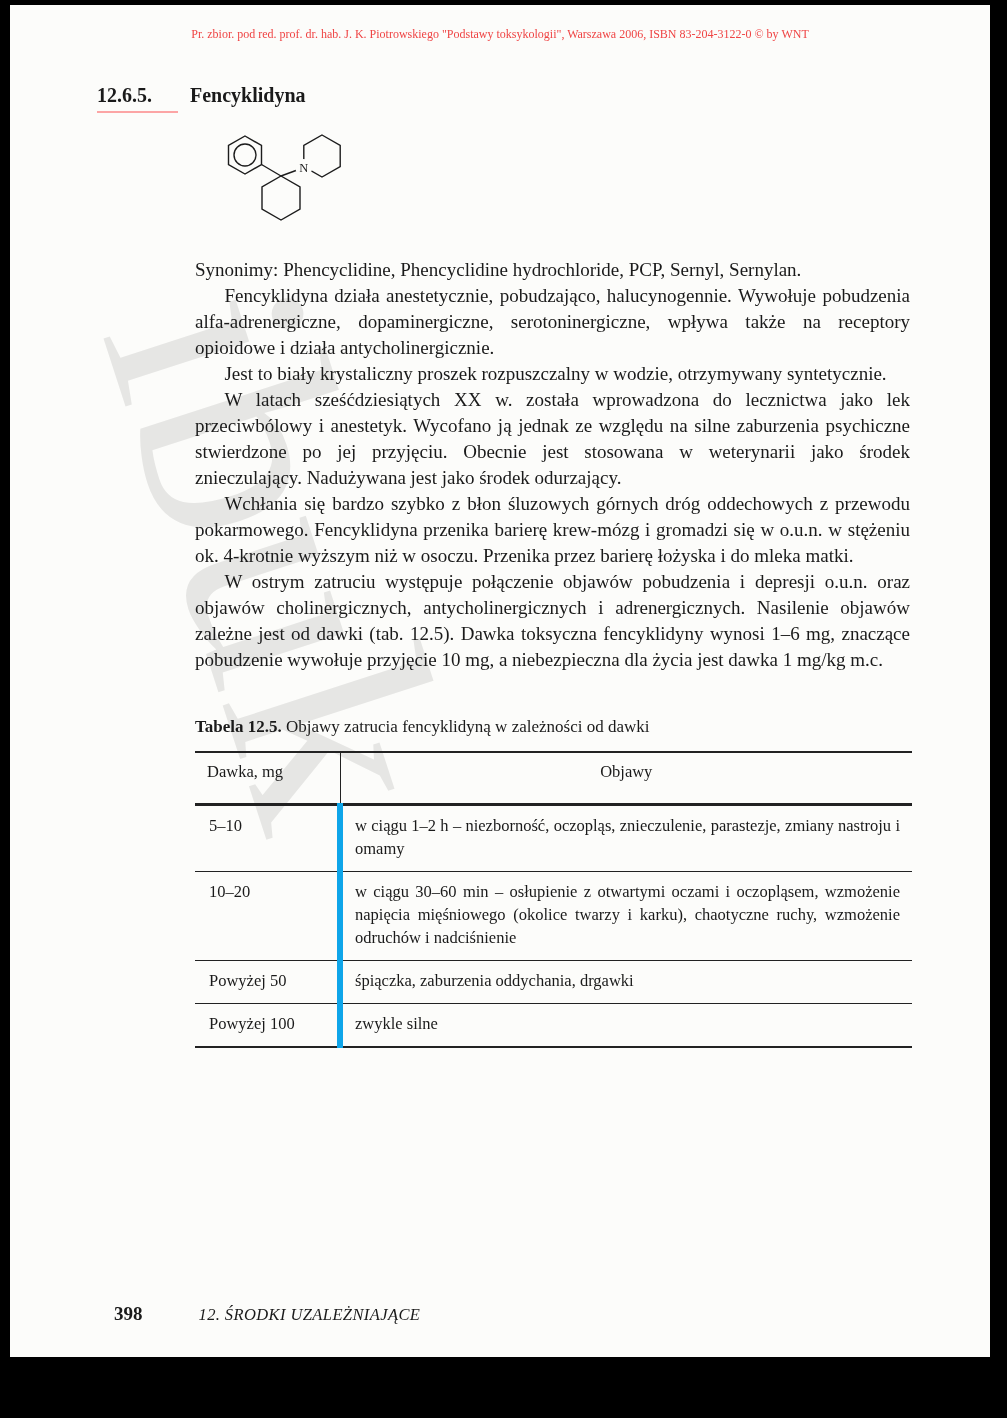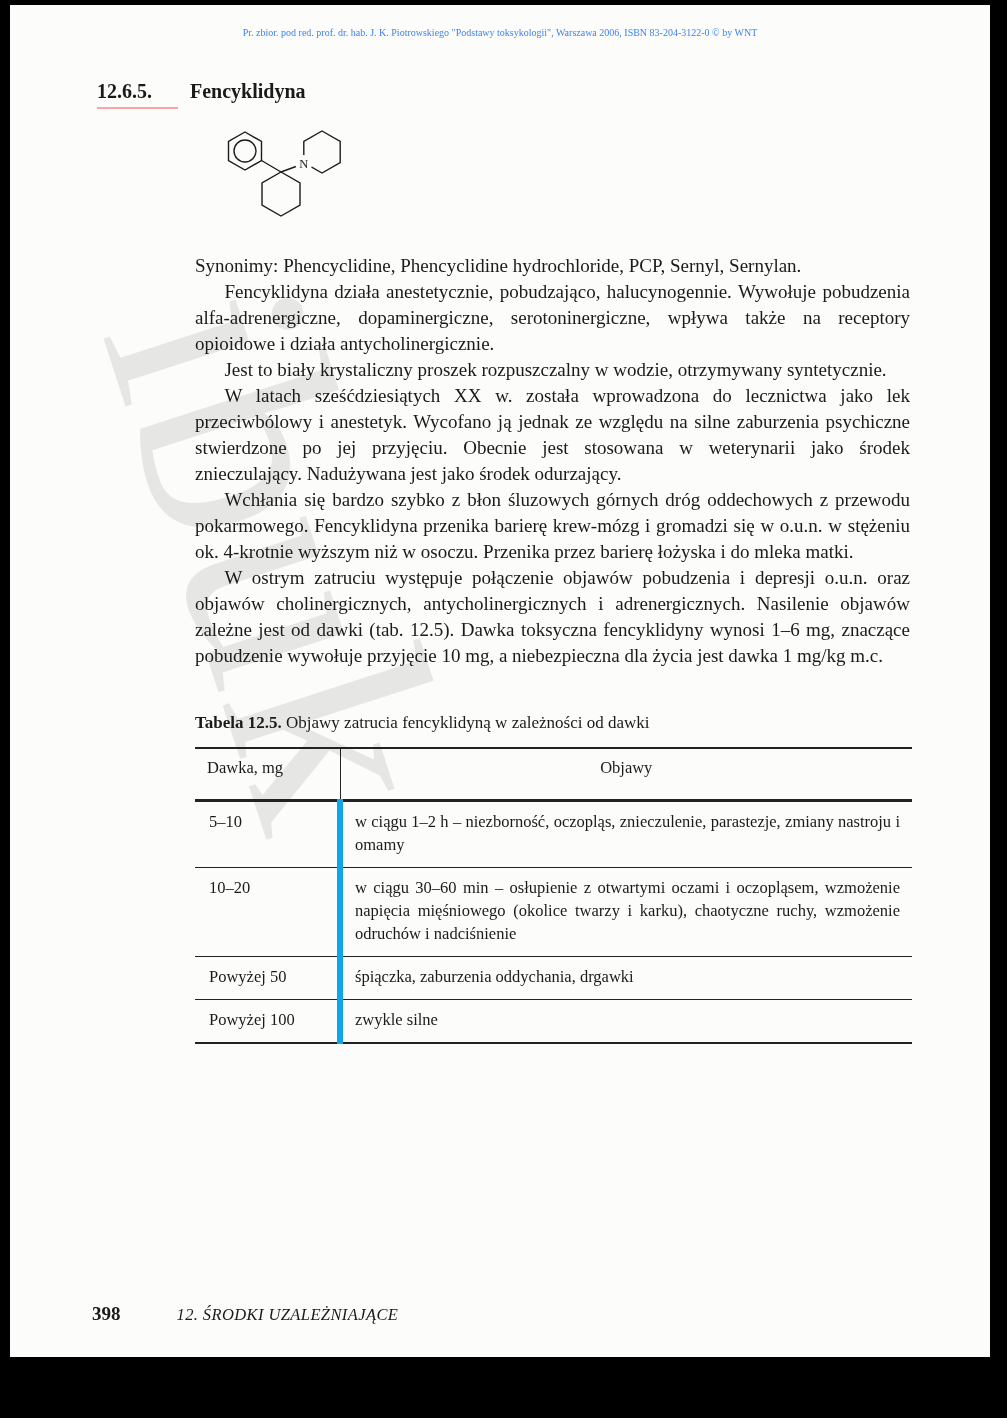--- a/index.html
+++ b/index.html
@@ -23,21 +23,21 @@
     font-size:300px; line-height:300px;
     color:rgba(0,0,0,0.085);
     transform:rotate(72deg);
     user-select:none;
     z-index:0;
     white-space:nowrap;
   }
   .content { position:relative; z-index:1; }
   .scan-header {
     padding-top:22px; text-align:center;
-    font-size:10px; color:#3b82f6;
+    font-size:12px; color:#ef4444;
   }
   .section-heading { margin:42px 0 0 87px; font-size:20px; font-weight:bold; }
   .section-number {
     display:inline-block;
     border-bottom:2px solid #fca5a5;
     padding:0 26px 4px 0;
   }
   .section-title { margin-left:12px; }
   .structure-wrap { margin:10px 0 0 205px; height:122px; }
   .body-text {
@@ -60,21 +60,21 @@
     padding:7px 12px 20px;
     border-bottom:3px solid #222;
   }
   th.dose-h { text-align:left; border-right:1px solid #222; width:145px; }
   th.symptoms-h { text-align:center; }
   td { vertical-align:top; padding:8px 12px 11px; border-top:1px solid #222; }
   tbody tr:first-child td { border-top:none; }
   td.dose { border-right:6px solid #0ea5e9; padding-left:14px; }
   td.symptoms { text-align:justify; }
   .page-footer {
-    position:absolute; left:82px; top:1298px; z-index:1;
+    position:absolute; left:104px; top:1298px; z-index:1;
     font-size:19px; display:flex; align-items:baseline;
   }
   .folio { font-weight:bold; }
   .chapter { margin-left:56px; font-size:16.5px; letter-spacing:0.4px;font-style:italic; }
 </style>
 </head>
 <body>
 
 <div class="page">
 

